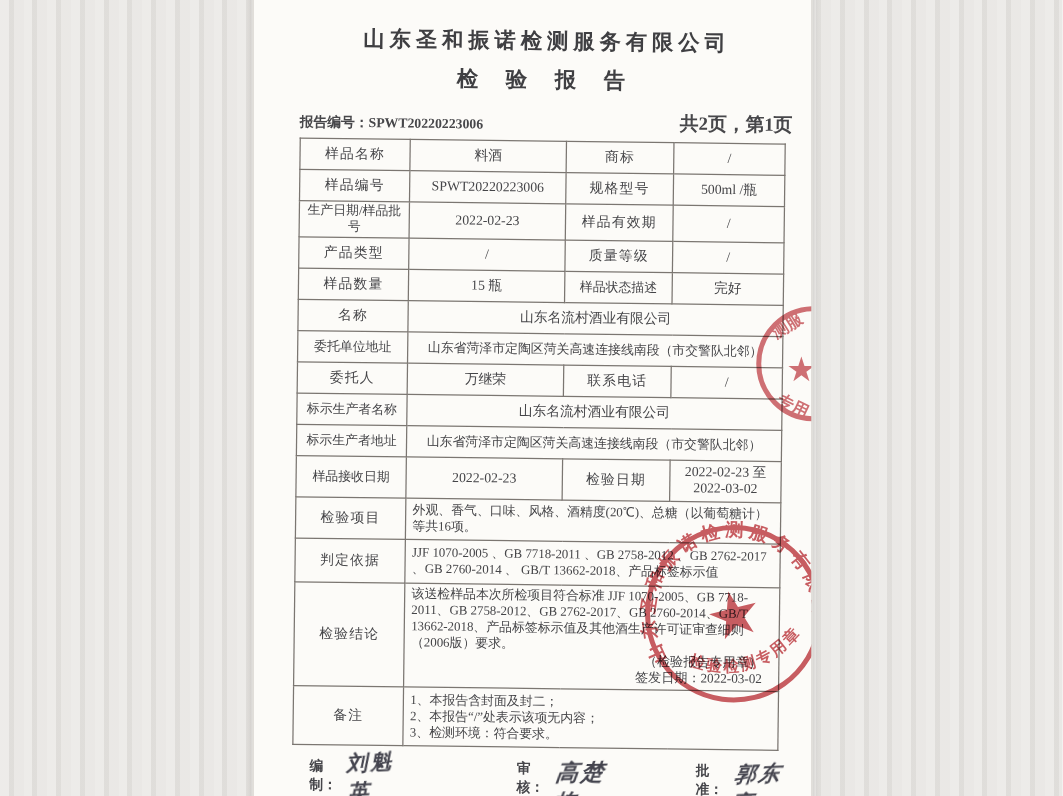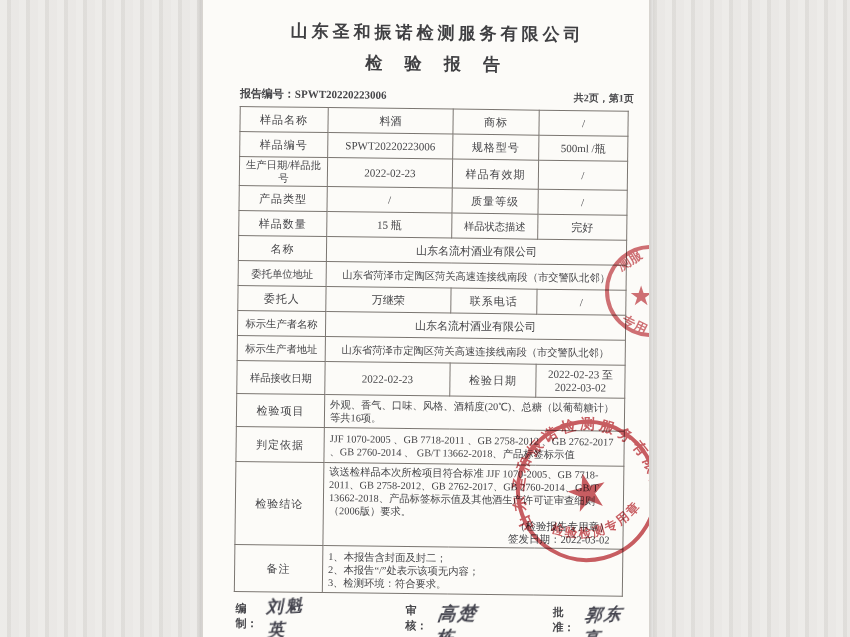--- a/index.html
+++ b/index.html
@@ -25,21 +25,21 @@
     color:#3f3f42; margin-top:14px;
   }
   .rpt-title{
     text-align:center; font-size:17px; font-weight:bold; letter-spacing:9px;
     color:#3f3f42; margin-top:8px;
   }
   .meta-row{
     display:flex; justify-content:space-between; align-items:flex-end;
     margin-top:13px; font-size:11px; font-weight:bold; color:#47474a;
   }
-  .meta-row .pgn{font-size:10px;}
+  .meta-row .pgn{font-size:15px;}
   table{
     border-collapse:collapse; width:388px; margin-top:5px; table-layout:fixed;
   }
   td{
     border:1px solid #7b7671; font-size:11px; text-align:center;
     padding:1px 2px; color:#454548; line-height:13px; overflow:hidden;
   }
   td.lbl{letter-spacing:1px;}
   td.small{font-size:10.3px; letter-spacing:0;}
   td.left{text-align:left; padding:2px 5px;}
@@ -53,21 +53,21 @@
   }
   .sig{
     font-family:"DejaVu Serif", serif; font-style:italic; font-weight:bold;
     font-size:17px; color:#44444e; letter-spacing:2px;
     transform:rotate(-4deg); display:inline-block; position:relative; top:-7px;
     filter:blur(.2px);
   }
   .sig2{transform:rotate(-2deg) skewX(-8deg); top:-2px; font-size:18px;}
   .sig3{transform:rotate(-3deg) skewX(-10deg); top:-2px; font-size:17px;}
   .flab{margin-right:6px;}
-  .f1{margin-left:2px;} .f2{margin-left:95px;} .f3{margin-left:70px;}
+  .f1{margin-left:14px;} .f2{margin-left:95px;} .f3{margin-left:70px;}
   .stamp-big{
     position:absolute; left:308px; top:424px; width:152px; height:152px;
     opacity:.82; mix-blend-mode:multiply; transform:rotate(-14deg); pointer-events:none;
   }
   .stamp-edge{
     position:absolute; left:396px; top:250px; width:100px; height:100px;
     opacity:.72; mix-blend-mode:multiply; pointer-events:none;
   }
 </style>
 </head>

